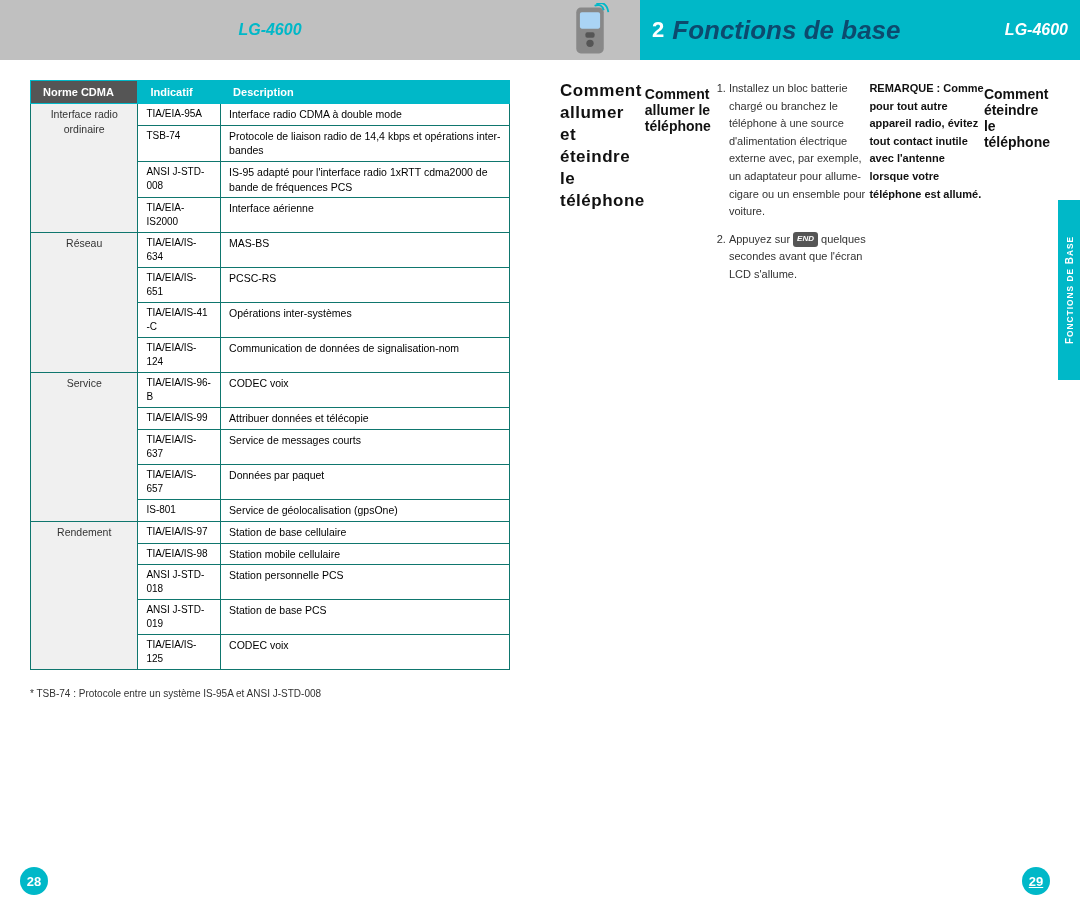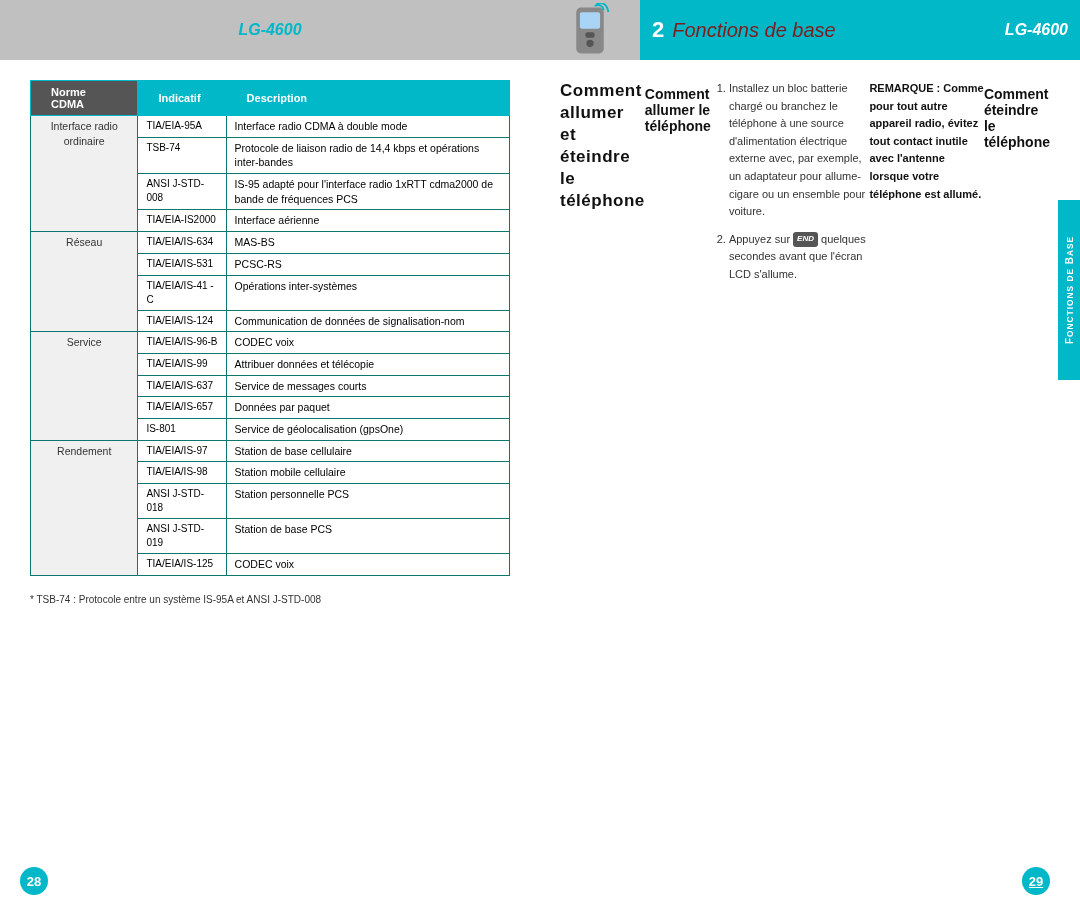--- a/index.html
+++ b/index.html
@@ -50,21 +50,21 @@
       width: 100%;
       border-collapse: collapse;
       font-size: 11px;
       margin-bottom: 16px;
     }
 
     .std-table thead tr th {
       background: #00b8c8;
       color: #fff;
       font-weight: bold;
-      padding: 5px 20px;
+      padding: 5px 12px;
       border: 1px solid #00b8c8;
       text-align: left;
     }
 
     .std-table thead tr th:first-child {
       background: #555;
       color: #fff;
     }
 
     .std-table tbody tr td {
@@ -151,24 +151,24 @@
     }
 
     .chapter-num {
       font-size: 22px;
       font-weight: bold;
       color: #fff;
       margin-right: 8px;
     }
 
     .chapter-title {
-      font-size: 20px;
-      font-weight: normal;
+      font-size: 26px;
+      font-weight: bold;
       font-style: italic;
-      color: #7f1d1d;
+      color: #0c4a6e;
     }
 
     .right-header-logo {
       background: #00b8c8;
       display: flex;
       align-items: center;
       padding-right: 12px;
       font-style: italic;
       font-weight: bold;
       font-size: 16px;
@@ -306,21 +306,21 @@
           <tr>
             <td class="norme-cell">TIA/EIA-IS2000</td>
             <td>Interface aérienne</td>
           </tr>
           <tr>
             <td rowspan="4" class="row-header">Réseau</td>
             <td class="norme-cell">TIA/EIA/IS-634</td>
             <td>MAS-BS</td>
           </tr>
           <tr>
-            <td class="norme-cell">TIA/EIA/IS-531</td>
+            <td class="norme-cell">TIA/EIA/IS-651</td>
             <td>PCSC-RS</td>
           </tr>
           <tr>
             <td class="norme-cell">TIA/EIA/IS-41 -C</td>
             <td>Opérations inter-systèmes</td>
           </tr>
           <tr>
             <td class="norme-cell">TIA/EIA/IS-124</td>
             <td>Communication de données de signalisation-nom</td>
           </tr>

